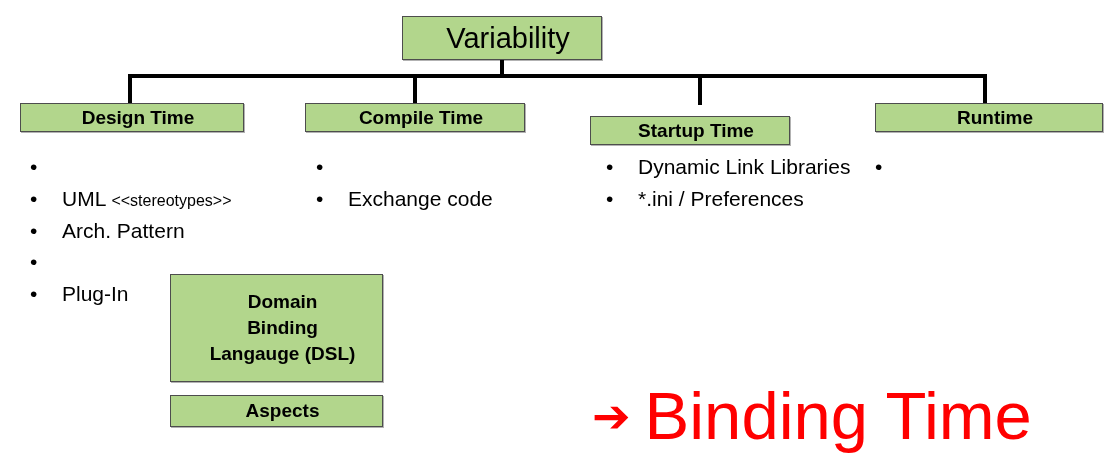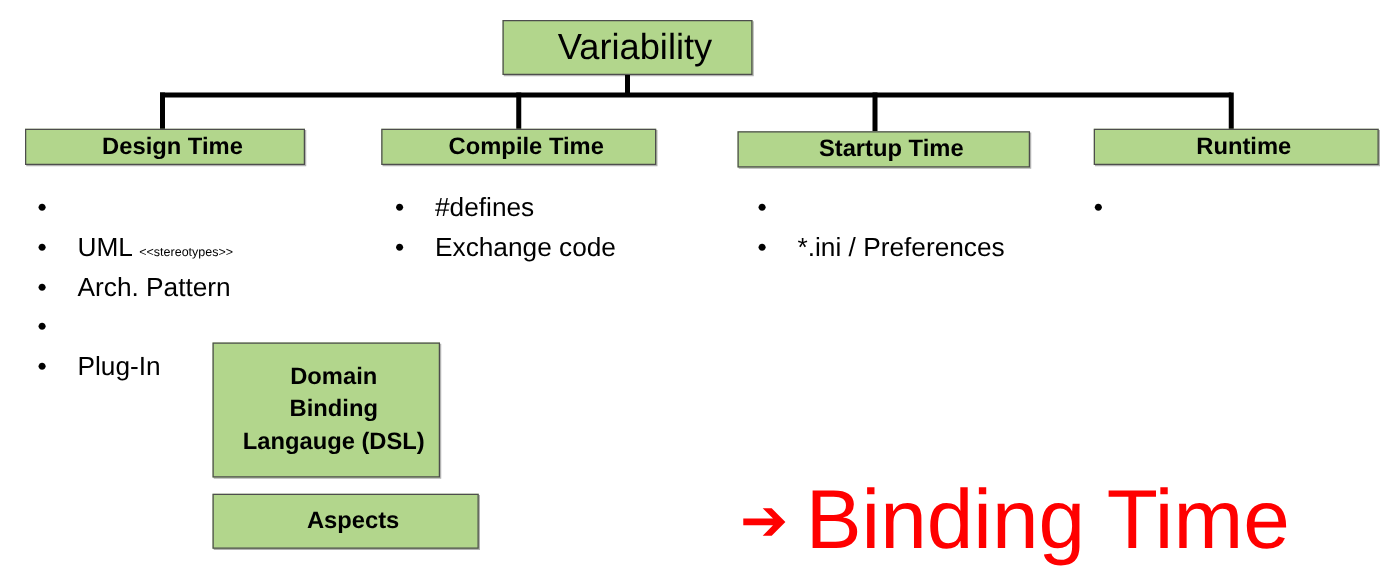--- a/index.html
+++ b/index.html
@@ -40,38 +40,38 @@
     font-size: 29px;
     font-weight: 400;
   }
   .box-cat {
     height: 29px;
     font-size: 19px;
     font-weight: bold;
   }
   #box-design  { left: 20px;  top: 103px; width: 224px; }
   #box-compile { left: 305px; top: 103px; width: 220px; }
-  #box-startup { left: 590px; top: 105px; width: 234px; }
+  #box-startup { left: 590px; top: 116px; width: 200px; }
   #box-runtime { left: 875px; top: 103px; width: 228px; }
 
   .box-dsl {
     left: 170px;
     top: 274px;
-    width: 182px;
+    width: 213px;
     height: 108px;
     font-size: 19px;
     font-weight: bold;
     line-height: 1.38;
     flex-direction: column;
   }
   .box-aspects {
     left: 170px;
     top: 395px;
     width: 213px;
-    height: 44px;
+    height: 32px;
     font-size: 19px;
     font-weight: bold;
   }
 
   
   .line {
     position: absolute;
     background: #000000;
   }
   .v { width: 4px; }
@@ -105,21 +105,21 @@
     flex: 0 0 auto;
     width: 32px;
     text-align: left;
     font-size: 21px;
     line-height: 1.42;
   }
   .bullet-text {
     flex: 1 1 auto;
   }
   .small-stereo {
-    font-size: 10px;
+    font-size: 16px;
   }
 
   
   #binding {
     position: absolute;
     left: 592px;
     top: 382px;
     display: flex;
     align-items: center;
     color: #ff0000;
@@ -172,31 +172,31 @@
     </div>
     <div class="bullet-row">
       <span class="bullet-dot">•</span>
       <span class="bullet-text">Plug-In</span>
     </div>
   </div>
 
   <div class="col" id="col-compile">
     <div class="bullet-row">
       <span class="bullet-dot">•</span>
-      <span class="bullet-text">#defines</span>
     </div>
     <div class="bullet-row">
       <span class="bullet-dot">•</span>
       <span class="bullet-text">Exchange code</span>
     </div>
   </div>
 
   <div class="col" id="col-startup">
     <div class="bullet-row">
       <span class="bullet-dot">•</span>
+      <span class="bullet-text">Dynamic Link Libraries</span>
     </div>
     <div class="bullet-row">
       <span class="bullet-dot">•</span>
       <span class="bullet-text">*.ini / Preferences</span>
     </div>
   </div>
 
   <div class="col" id="col-runtime">
     <div class="bullet-row">
       <span class="bullet-dot">•</span>

